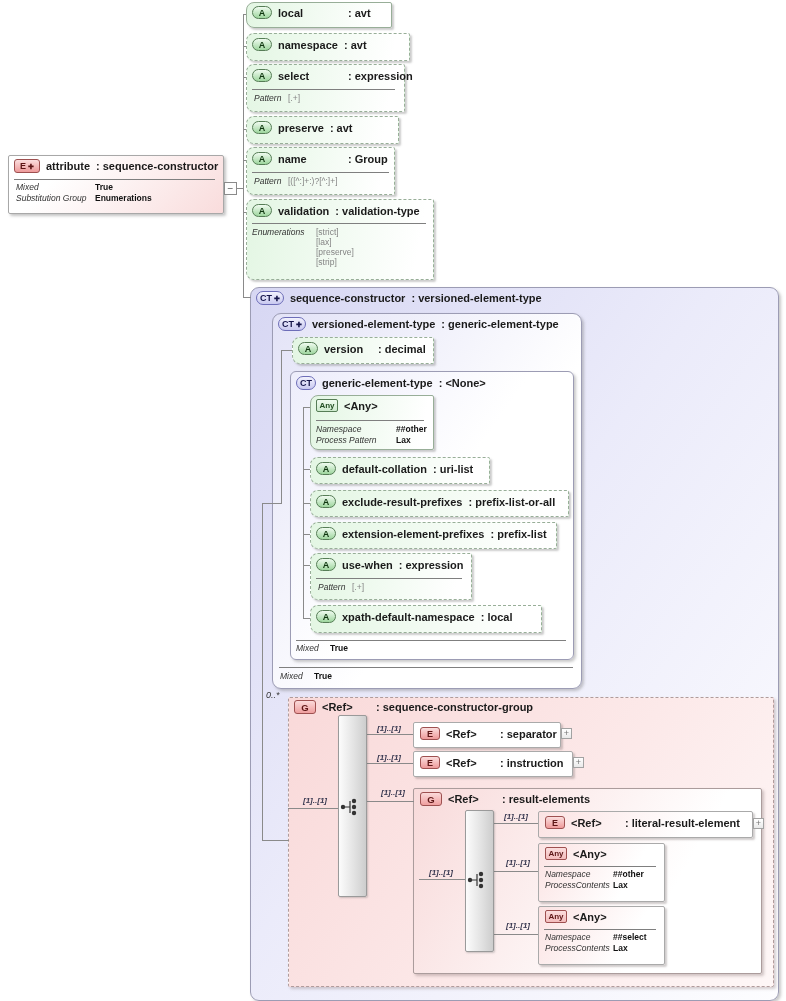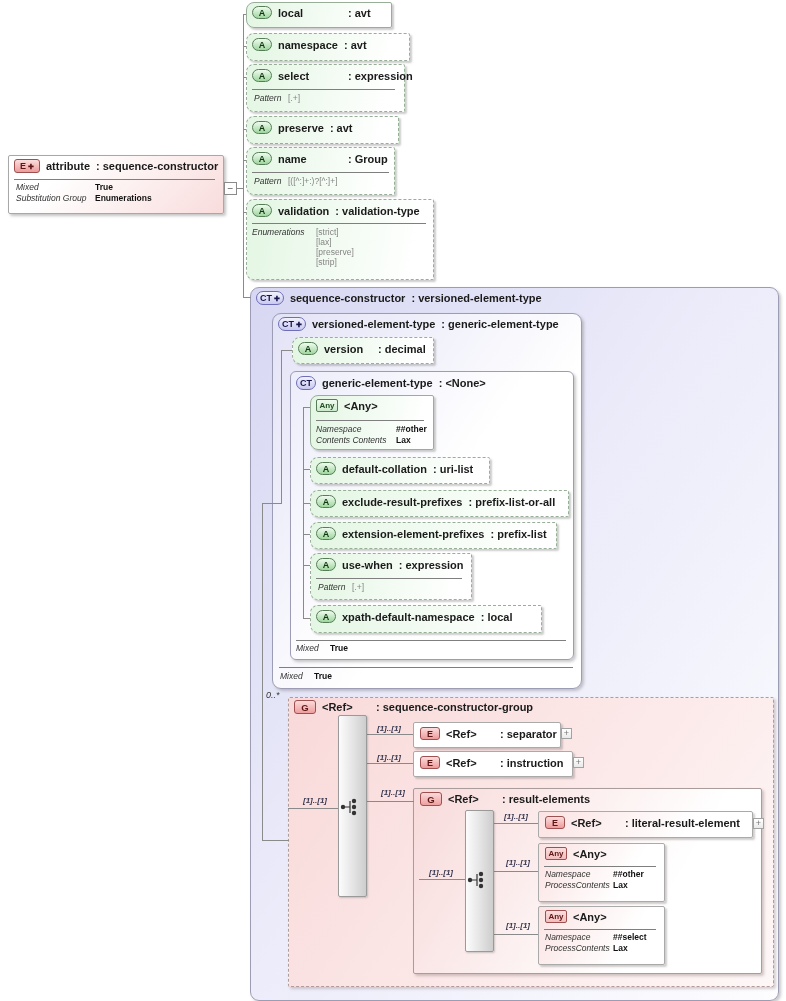--- a/index.html
+++ b/index.html
@@ -232,21 +232,21 @@
   <div class="hdr" style="left:316px;top:399px;">
     <span class="ic ic-any any-green">Any</span>
     <span>&lt;Any&gt;</span>
   </div>
   <div class="divider" style="left:316px;top:420px;width:108px;height:1px;"></div>
   <div class="prow" style="left:316px;top:424px;">
     <span class="pl" style="width:80px;">Namespace</span>
     <span class="pv">##other</span>
   </div>
   <div class="prow" style="left:316px;top:435px;">
-    <span class="pl" style="width:80px;">Contents Contents</span>
+    <span class="pl" style="width:80px;">Process Pattern</span>
     <span class="pv">Lax</span>
   </div>
 
   <div class="tag dashed" style="left:310px;top:457px;width:178px;height:25px;"></div>
   <div class="hdr" style="left:316px;top:462px;">
     <span class="ic ic-a">A</span>
     <span>default-collation</span>
     <span>: uri-list</span>
   </div>
 

